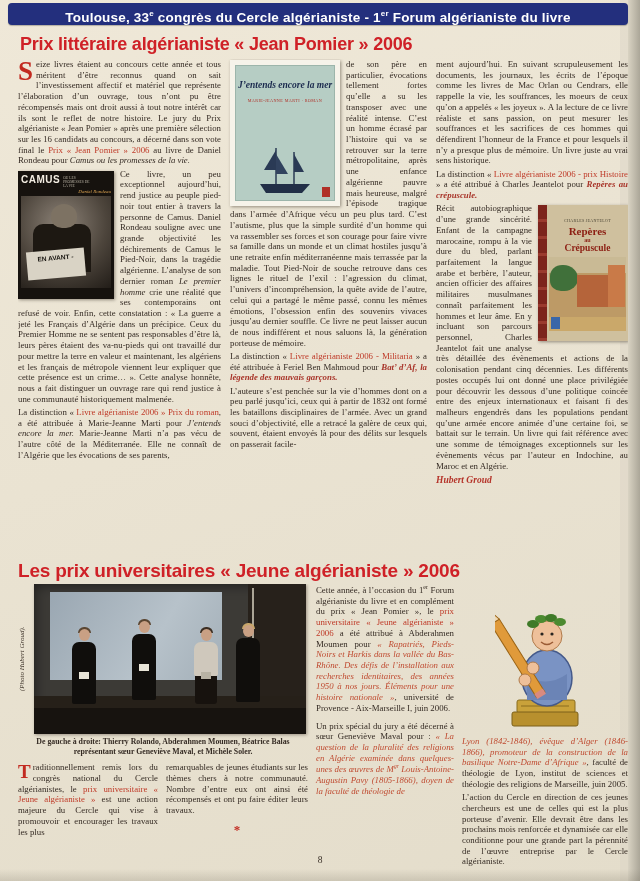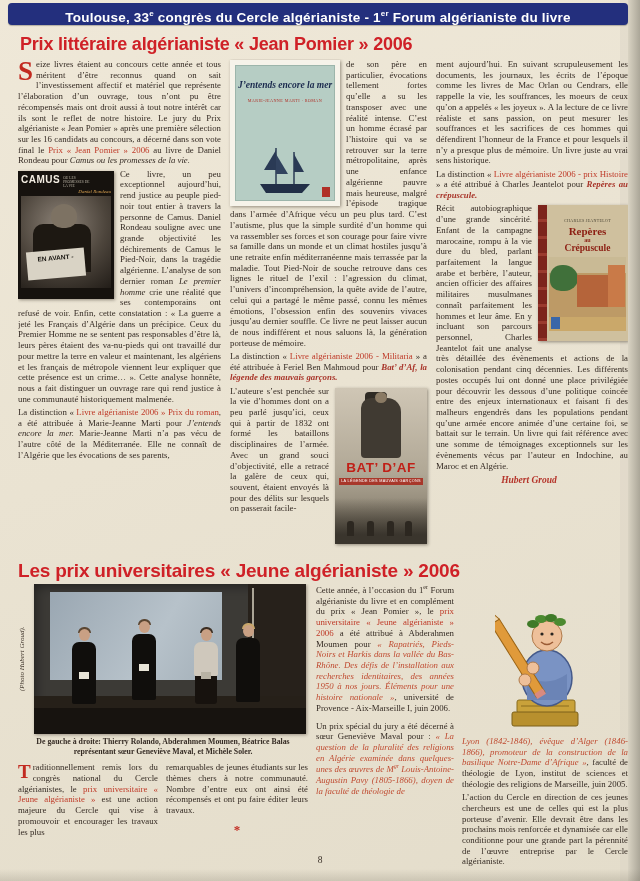--- a/index.html
+++ b/index.html
@@ -30,21 +30,21 @@
 
   .body-p{font-size:8.8px;line-height:1.22;text-align:justify;margin:0 0 2.5px;}
   .seg-red{color:#bf3a28;}
   .seg-i{font-style:italic;font-weight:normal;}
   .seg-ri{color:#a8352a;font-style:italic;font-weight:bold;}
   .seg-rq{color:#bf4a30;font-style:italic;}
   .seg-rqs{color:#bf4a30;font-style:italic;vertical-align:super;font-size:5.5px;}
   .seg-sup{vertical-align:super;font-size:6px;}
   .dropcap-l{float:left;color:#c22a20;font-weight:bold;font-size:27px;line-height:23px;padding:1px 3px 0 0;}
   .dropcap-s{float:left;color:#c22a20;font-weight:bold;font-size:19px;line-height:17px;padding:1px 2px 0 0;}
-  .sig{text-align:center;color:#b5342a;font-weight:bold;font-style:italic;font-size:9.5px;margin:4px 6px 0 0;}
+  .sig{text-align:left;color:#b5342a;font-weight:bold;font-style:italic;font-size:9.5px;margin:4px 6px 0 0;}
   .asterisk{text-align:center;color:#c22a20;font-weight:bold;font-size:13px;margin-top:6px;}
   .page-num{position:absolute;left:308px;top:855px;width:24px;text-align:center;font-size:9.5px;color:#3a3028;}
 
   
   .cover{box-shadow:1px 1px 3px rgba(40,30,20,.45);}
   .camus{float:left;width:96px;height:128px;margin:2px 6px 2px 0;background:#16120e;padding:3px;box-sizing:border-box;}
   .cam-row{display:flex;align-items:flex-start;}
   .cam-title{color:#f3ede2;font-family:"Liberation Sans",sans-serif;font-weight:bold;font-size:10px;letter-spacing:.5px;}
   .cam-sub{color:#b9b2a4;font-size:3.6px;line-height:1.15;margin:2px 0 0 3px;width:30px;}
   .cam-author{color:#d8a050;font-size:5px;text-align:right;font-style:italic;margin-top:1px;}
@@ -158,32 +158,20 @@
             <polygon points="40,10 40,30 52,30" fill="#31425e"></polygon>
             <polygon points="58,10 58,28 68,28" fill="#2a3a55"></polygon>
             <polygon points="24,40 74,40 66,49 30,49" fill="#222f47"></polygon>
           </svg>
           <div class="jen-dot"></div>
         </div>
       </div>
       <p class="body-p"><span><span class="seg-n">de son père en particulier, évocations tellement fortes qu’elle a su les transposer avec une réalité intense. C’est un homme écrasé par l’histoire qui va se retrouver sur la terre métropolitaine, après une enfance algérienne pauvre mais heureuse, malgré l’épisode tragique dans l’armée d’Afrique vécu un peu plus tard. C’est l’autisme, plus que la simple surdité d’un homme qui va rassembler ses forces et son courage pour faire vivre sa famille dans un monde et un climat hostiles jusqu’à une retraite enfin méditerranéenne mais terrassée par la maladie. Tout Pied-Noir de souche retrouve dans ces lignes le rituel de l’exil : l’agression du climat, l’univers d’incompréhension, la quête avide de l’autre, celui qui a partagé le même passé, connu les mêmes émotions, l’obsession enfin des souvenirs vivaces jusqu’au dernier souffle. Ce livre ne peut laisser aucun de nous indifférent et nous saluons là, la génération porteuse de mémoire.</span></span></p>
       <p class="body-p"><span><span class="seg-n">La distinction « </span><span class="seg-red">Livre algérianiste 2006 - Militaria</span><span class="seg-n"> » a été attribuée à Feriel Ben Mahmoud pour </span><span class="seg-ri">Bat’ d’Af, la légende des mauvais garçons.</span></span></p>
       <p class="body-p clearfix">
-        <span class="cover batdaf" style="display:block;">
-          <span class="bat-pack"></span>
-          <span class="bat-soldier"></span>
-          <span class="bat-head"></span>
-          <span class="bat-title">BAT’ D’AF</span>
-          <span class="bat-sub">LA LÉGENDE DES MAUVAIS GARÇONS</span>
-          <span class="bat-march"></span>
-          <span class="bat-fig" style="left:12px"></span>
-          <span class="bat-fig" style="left:32px"></span>
-          <span class="bat-fig" style="left:52px"></span>
-          <span class="bat-fig" style="left:70px"></span>
-        </span>
         <span><span class="seg-n">L’auteure s’est penchée sur la vie d’hommes dont on a peu parlé jusqu’ici, ceux qui à partir de 1832 ont formé les bataillons disciplinaires de l’armée. Avec un grand souci d’objectivité, elle a retracé la galère de ceux qui, souvent, étaient envoyés là pour des délits sur lesquels on passerait facile-</span></span>
       </p>
     </div>
 
     <div class="a1-col3">
       <p class="body-p"><span><span class="seg-n">ment aujourd’hui. En suivant scrupuleusement les documents, les journaux, les écrits de l’époque comme les livres de Mac Orlan ou Cendrars, elle rappelle la vie, les souffrances, les moeurs de ceux qu’on a appelés « les joyeux ». A la lecture de ce livre réaliste et sans passion, on peut mesurer les souffrances et les sacrifices de ces hommes qui défendirent l’honneur de la France et pour lesquels il n’y a presque plus de mémoire. Un livre juste au vrai sens historique.</span></span></p>
       <p class="body-p"><span><span class="seg-n">La distinction « </span><span class="seg-red">Livre algérianiste 2006 - prix Histoire</span><span class="seg-n"> » a été attribué à Charles Jeantelot pour </span><span class="seg-ri">Repères au crépuscule.</span></span></p>
       <p class="body-p clearfix">
         <span class="cover reperes" style="display:flex;">
           <span class="rep-spine"></span>

